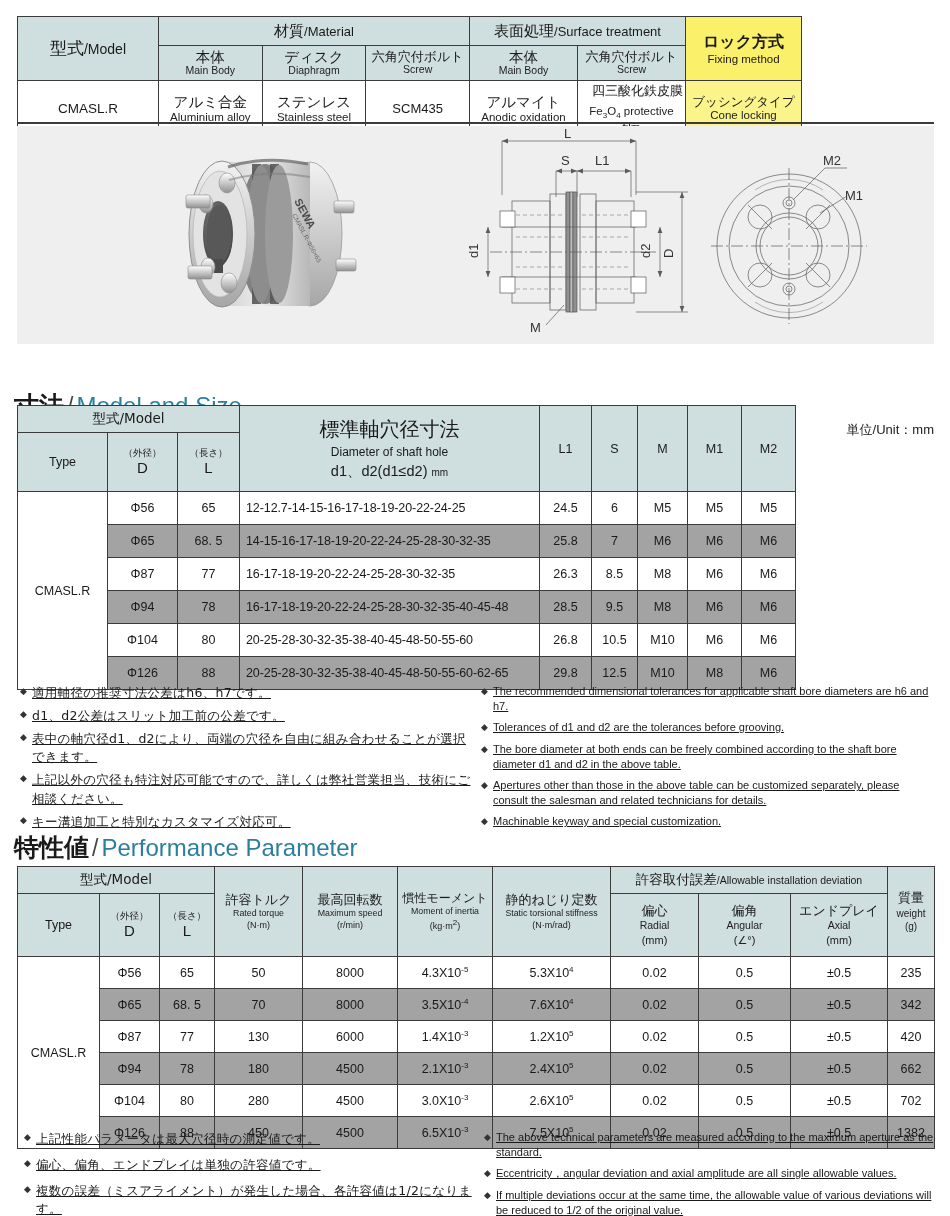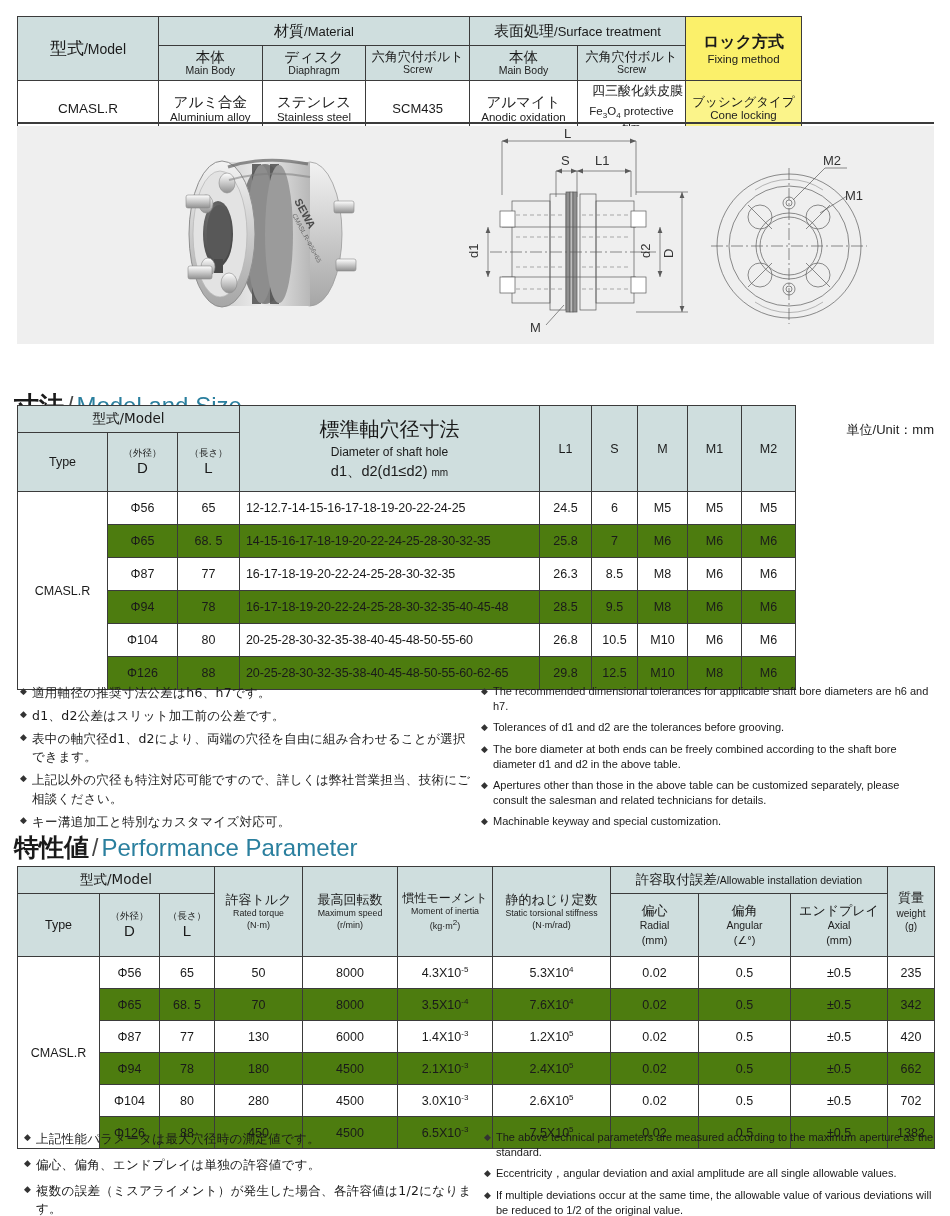--- a/index.html
+++ b/index.html
@@ -14,21 +14,21 @@
   
   table{border-collapse:collapse;table-layout:fixed;}
   td,th{
     border:1px solid #3b3b3b;
     text-align:center;vertical-align:middle;
     font-weight:normal;
     padding:0;
   }
   .hdr{background:#cfdede;}
   .cell-white{background:#ffffff;}
-  .cell-cream{background:#4d7c0f;}
+  .cell-cream{background:#a3a3a3;}
   .jp{font-family:"DejaVu Sans","Liberation Sans",sans-serif;}
 
   
   .top-wrap{position:absolute;left:17px;top:16px;width:780px;}
   table.spec{width:780px;}
   table.spec td{height:24px;font-size:12.5px;}
   table.spec .g-top{height:28px;}
   table.spec .two-line{line-height:1.12;padding:3px 2px;}
   table.spec .jp-l{font-size:14.5px;display:block;}
   table.spec .en-s{font-size:10.5px;display:block;color:#222;}
@@ -68,21 +68,21 @@
   .shaft-head .r1{font-family:"DejaVu Sans",sans-serif;font-size:20px;}
   .shaft-head .r2{font-size:12px;}
   .shaft-head .r3{font-size:14.5px;}
   .shaft-head .mm{font-size:10px;}
   td.holes{text-align:left;padding-left:6px;font-size:12.5px;letter-spacing:-0.1px;}
 
   
   .notes{position:absolute;font-size:11.5px;line-height:1.45;}
   .notes .row{display:flex;margin-bottom:4px;}
   .notes .bul{flex:0 0 12px;color:#333;font-size:9px;line-height:1.7;}
-  .notes .txt{flex:1;}
+  .notes .txt{flex:1;text-decoration:underline;}
   .notes-jp .txt{font-family:"DejaVu Sans",sans-serif;font-size:12.5px;line-height:1.5;letter-spacing:0.3px;}
   .notes-en .txt{font-size:11px;line-height:1.32;}
   .notes-en .row{margin-bottom:7px;}
 
   
   .perf-wrap{position:absolute;left:17px;top:866px;}
   table.perf{width:917px;}
   table.perf td{font-size:12.5px;}
   table.perf .h1{height:26px;font-size:13.5px;}
   table.perf .h2{height:62px;}

